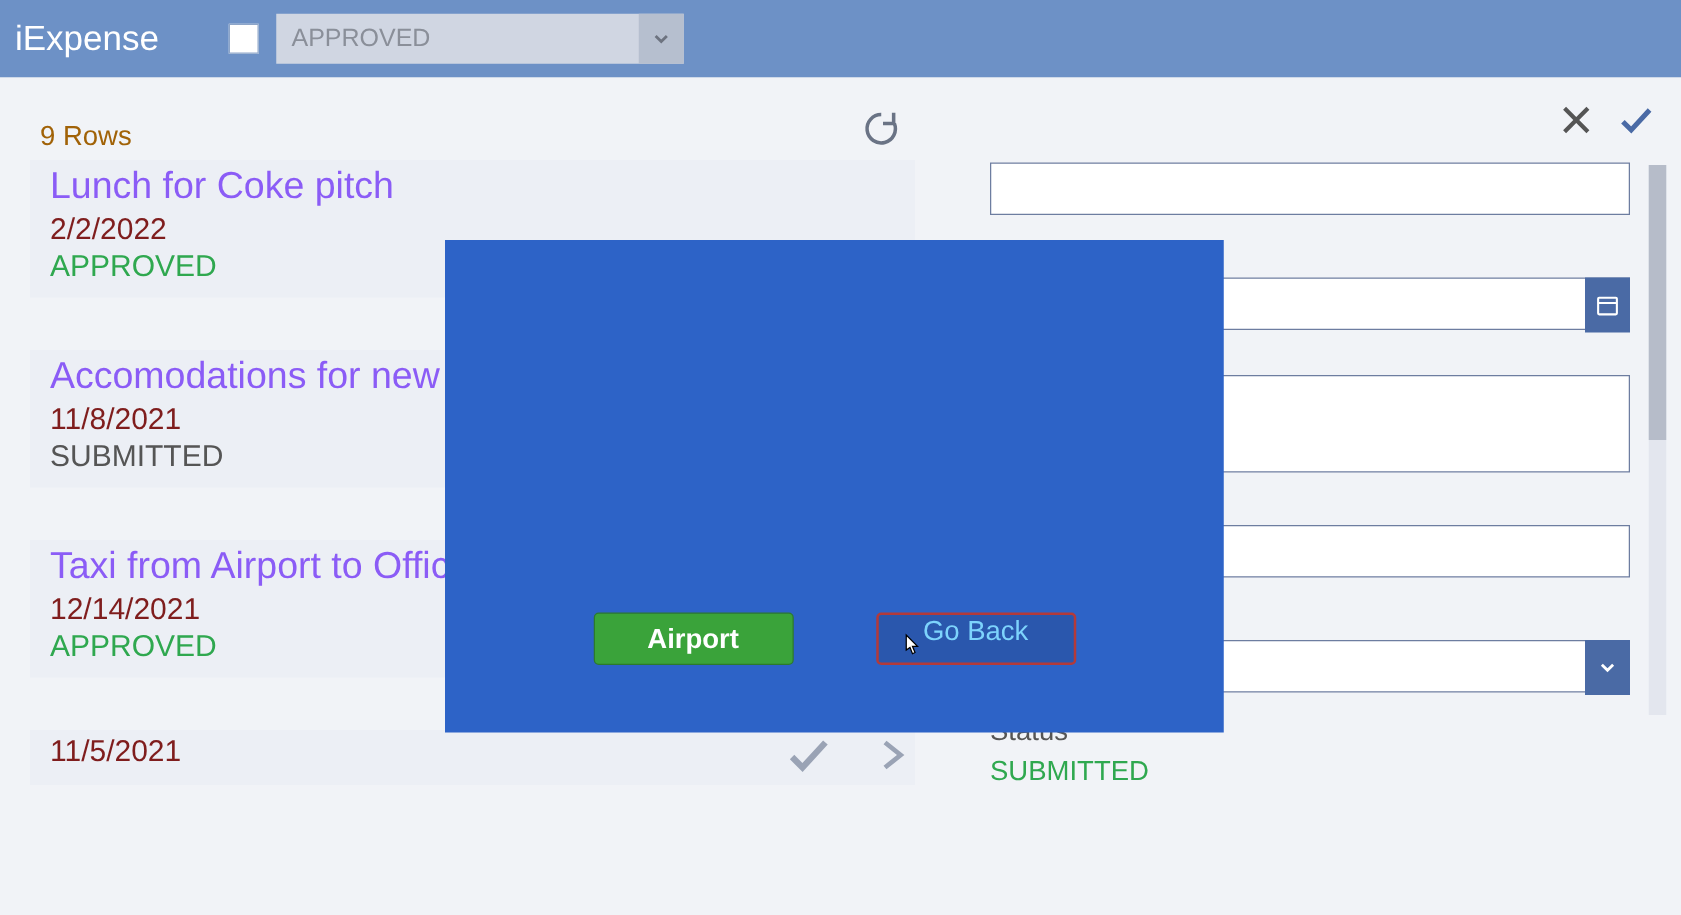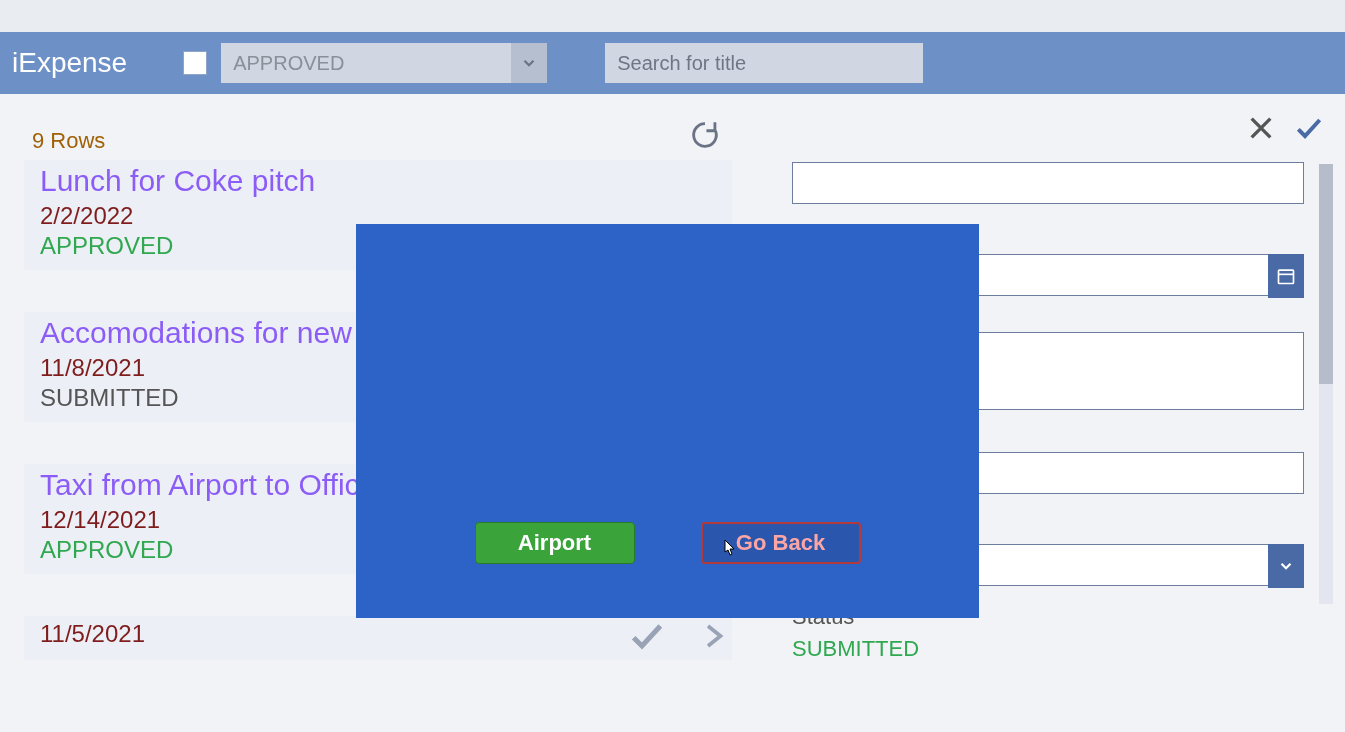--- a/index.html
+++ b/index.html
@@ -1,21 +1,21 @@
 <!DOCTYPE html>
 <html><head>
 <meta charset="utf-8">
 <style>
 * { box-sizing: border-box; margin: 0; padding: 0; font-family: "Segoe UI", Arial, sans-serif; }
 html, body { width: 1345px; height: 732px; overflow: hidden; background: #e9ecf1; }
 
 
 .header {
   width: 100%; height: 62px; background: #6d91c6;
-  display: flex; align-items: center; padding-left: 12px; gap: 14px; margin-top: 32px;
+  display: flex; align-items: center; padding-left: 12px; gap: 14px;
 }
 .app-title { color: #fff; font-size: 28px; font-weight: 400; }
 .chk {
   width: 24px; height: 24px; background: #fff; border: 1px solid #8da5c8;
   display: inline-block; margin-left: 42px;
 }
 .status-dd {
   position: relative; width: 326px; height: 40px; background: #d0d6e2;
   display: flex; align-items: center; padding: 0 12px;
 }
@@ -82,22 +82,22 @@
   position: absolute; left: 356px; top: 130px; width: 623px; height: 394px;
   background: #2d63c7; z-index: 50;
 }
 .modal-btns { position: absolute; left: 0; right: 0; bottom: 54px; display: flex; justify-content: center; gap: 66px; }
 .btn-submit {
   width: 160px; height: 42px; background: #3aa33a; border: 1px solid #2c7a2c;
   color: #fff; font-size: 22px; font-weight: 600; border-radius: 4px; cursor: pointer;
 }
 .btn-back {
   width: 160px; height: 42px; background: #2a57ad; border: 2px solid #b33a3a;
-  color: #fca5a5; font-size: 22px; font-weight: 700; border-radius: 4px; cursor: pointer;
-  display: flex; align-items: center; justify-content: center;
+  color: #7dd3fc; font-size: 22px; font-weight: 400; border-radius: 4px; cursor: pointer;
+  display: flex; justify-content: center;
 }
 
 
 .vtrack { position: absolute; right: 12px; top: 70px; width: 14px; height: 440px; background: #e3e6ee; }
 .vthumb { width: 14px; height: 220px; background: #b6bcc9; }
 
 
 .cursor { position: absolute; left: 719px; top: 444px; z-index: 60; pointer-events: none; }
 
 svg { display: block; }
@@ -109,21 +109,20 @@
   <span class="app-title">iExpense</span>
   <span class="chk"></span>
   <div class="status-dd">
     <span>APPROVED</span>
     <span class="car">
       <svg width="18" height="18" viewBox="0 0 24 24">
           <path d="M6 9l6 6 6-6" fill="none" stroke="#6d7380" stroke-width="3"></path>
         </svg>
     </span>
   </div>
-  <input class="search-box" placeholder="Search for title" style="">
 </div>
 
 <div class="content">
 
   <div class="toolbar">
     <span class="rows-label">9 Rows</span>
     <span class="refresh-ic">
       <svg width="34" height="34" viewBox="0 0 24 24">
           <path d="M12 4a8 8 0 1 0 7.4 5" fill="none" stroke="#6a7385" stroke-width="2"></path>
           <path d="M19 3v6h-6" fill="none" stroke="#6a7385" stroke-width="2"></path>

